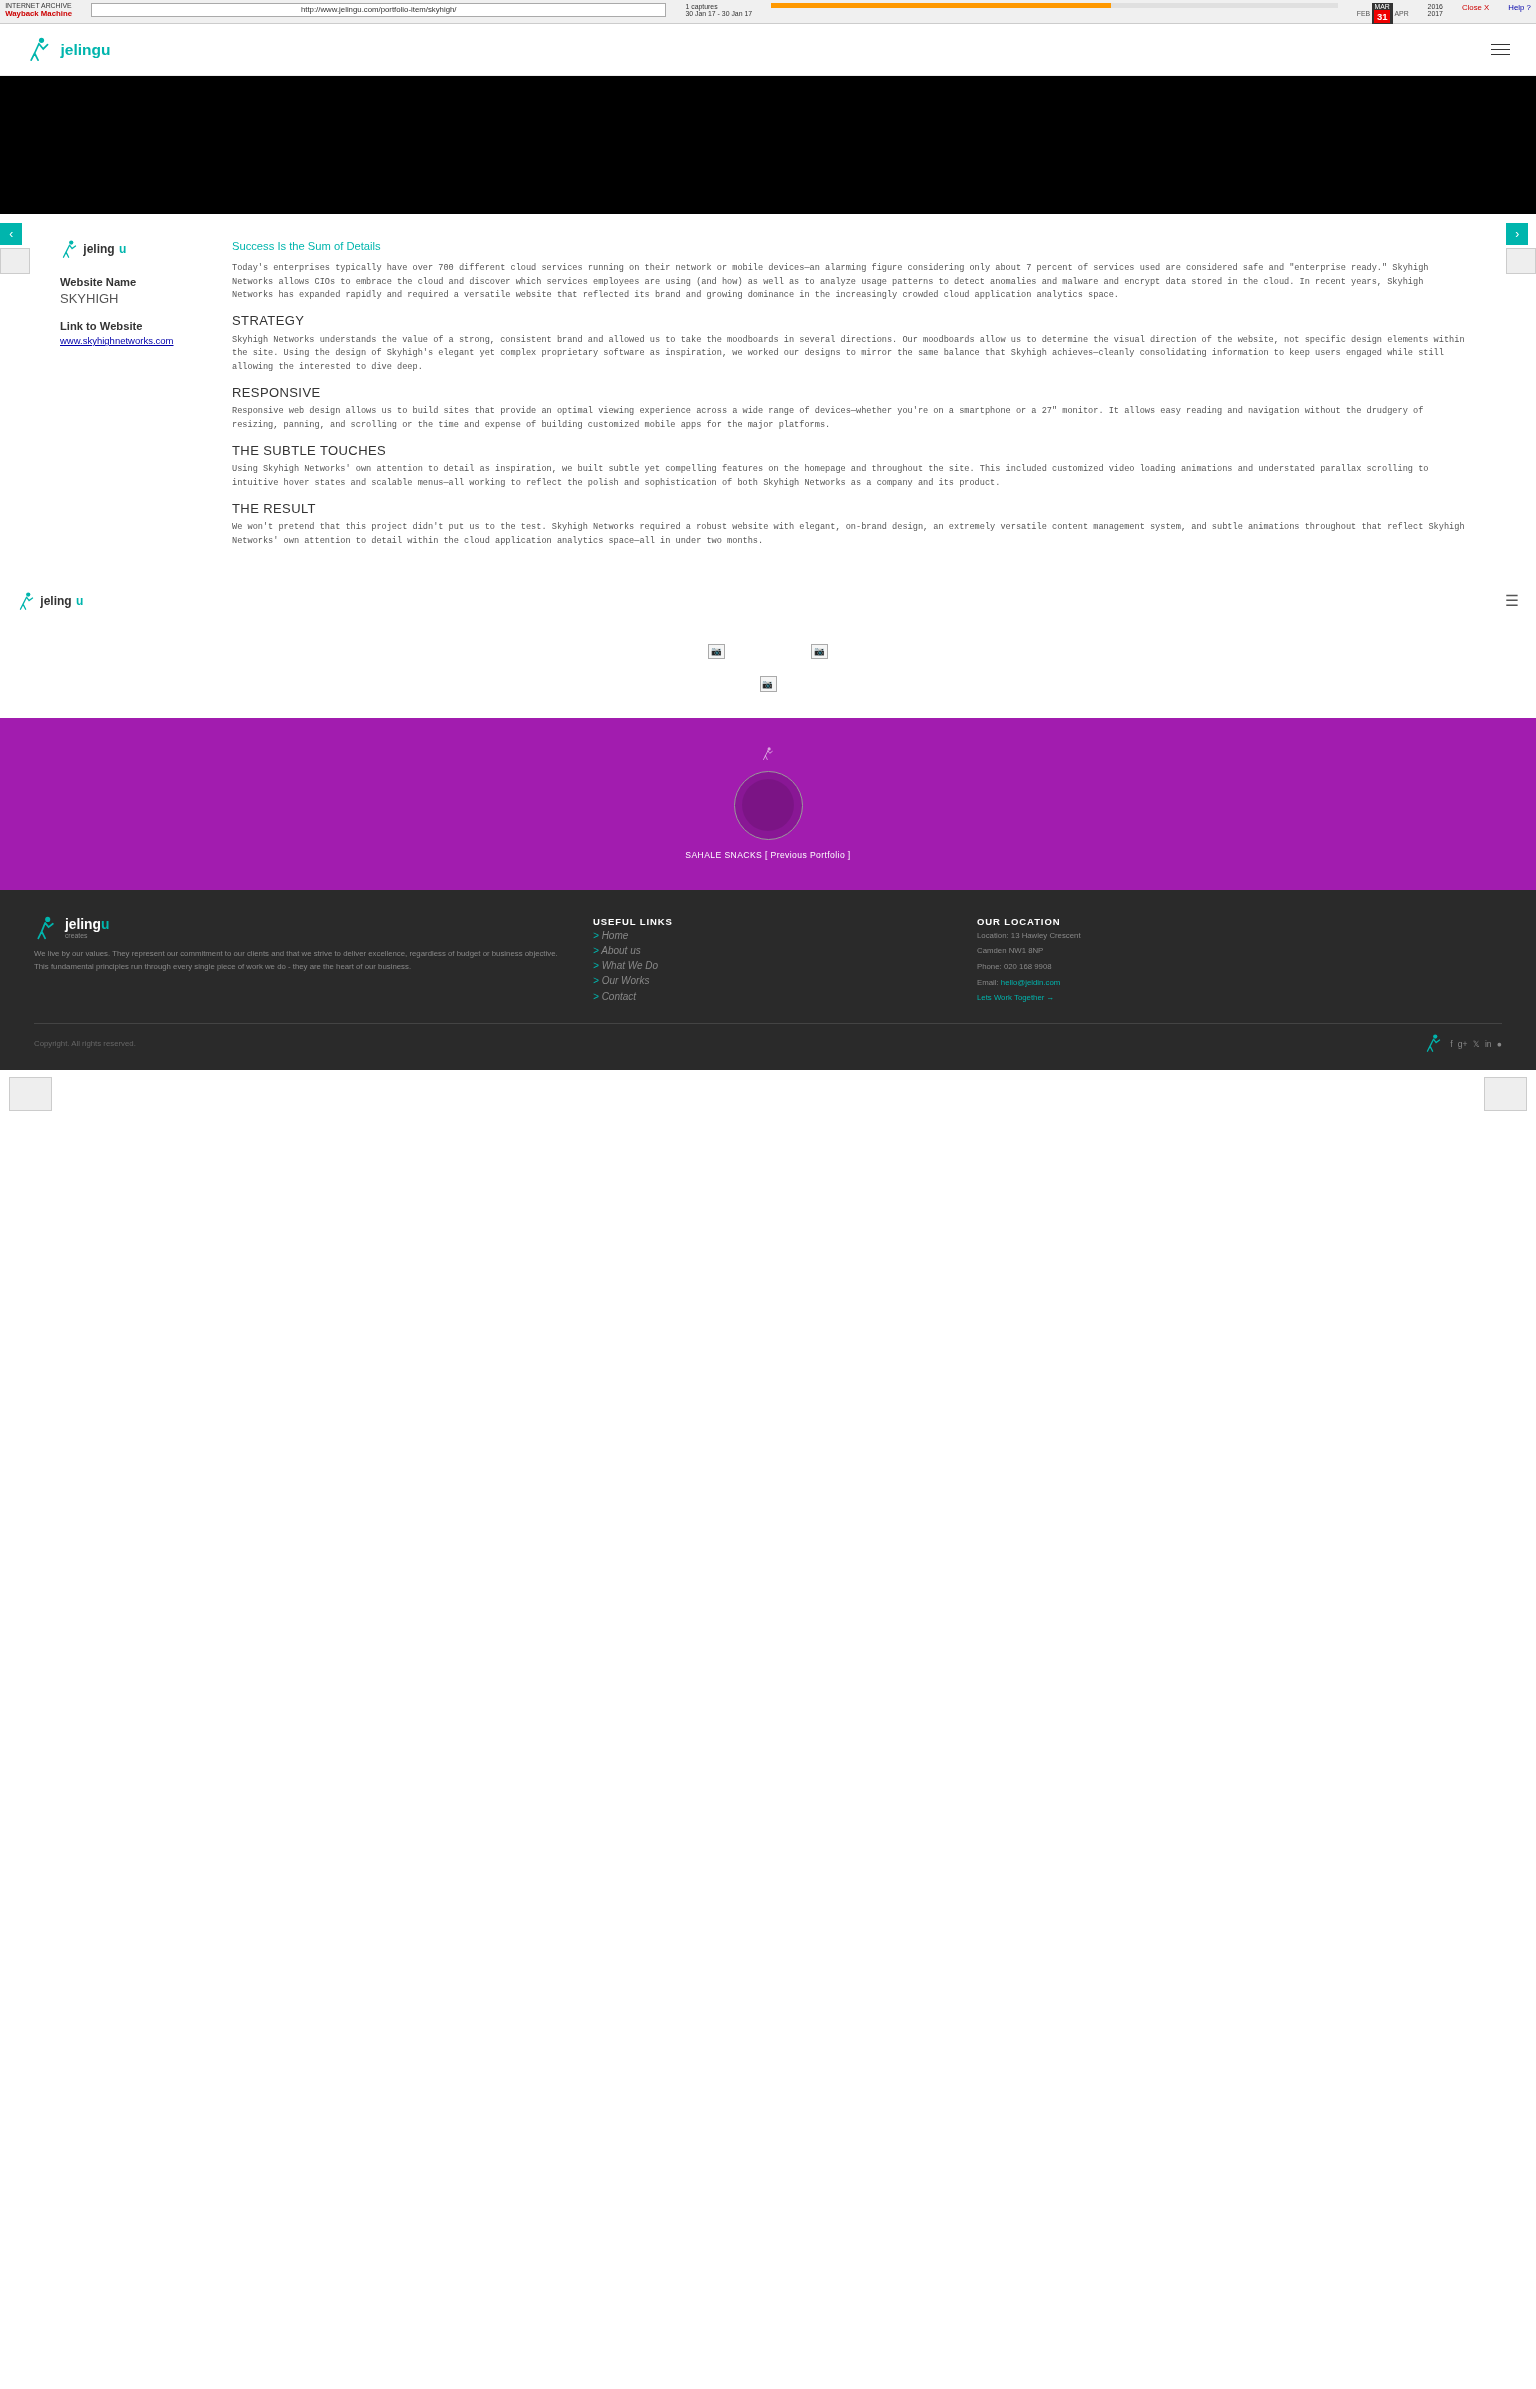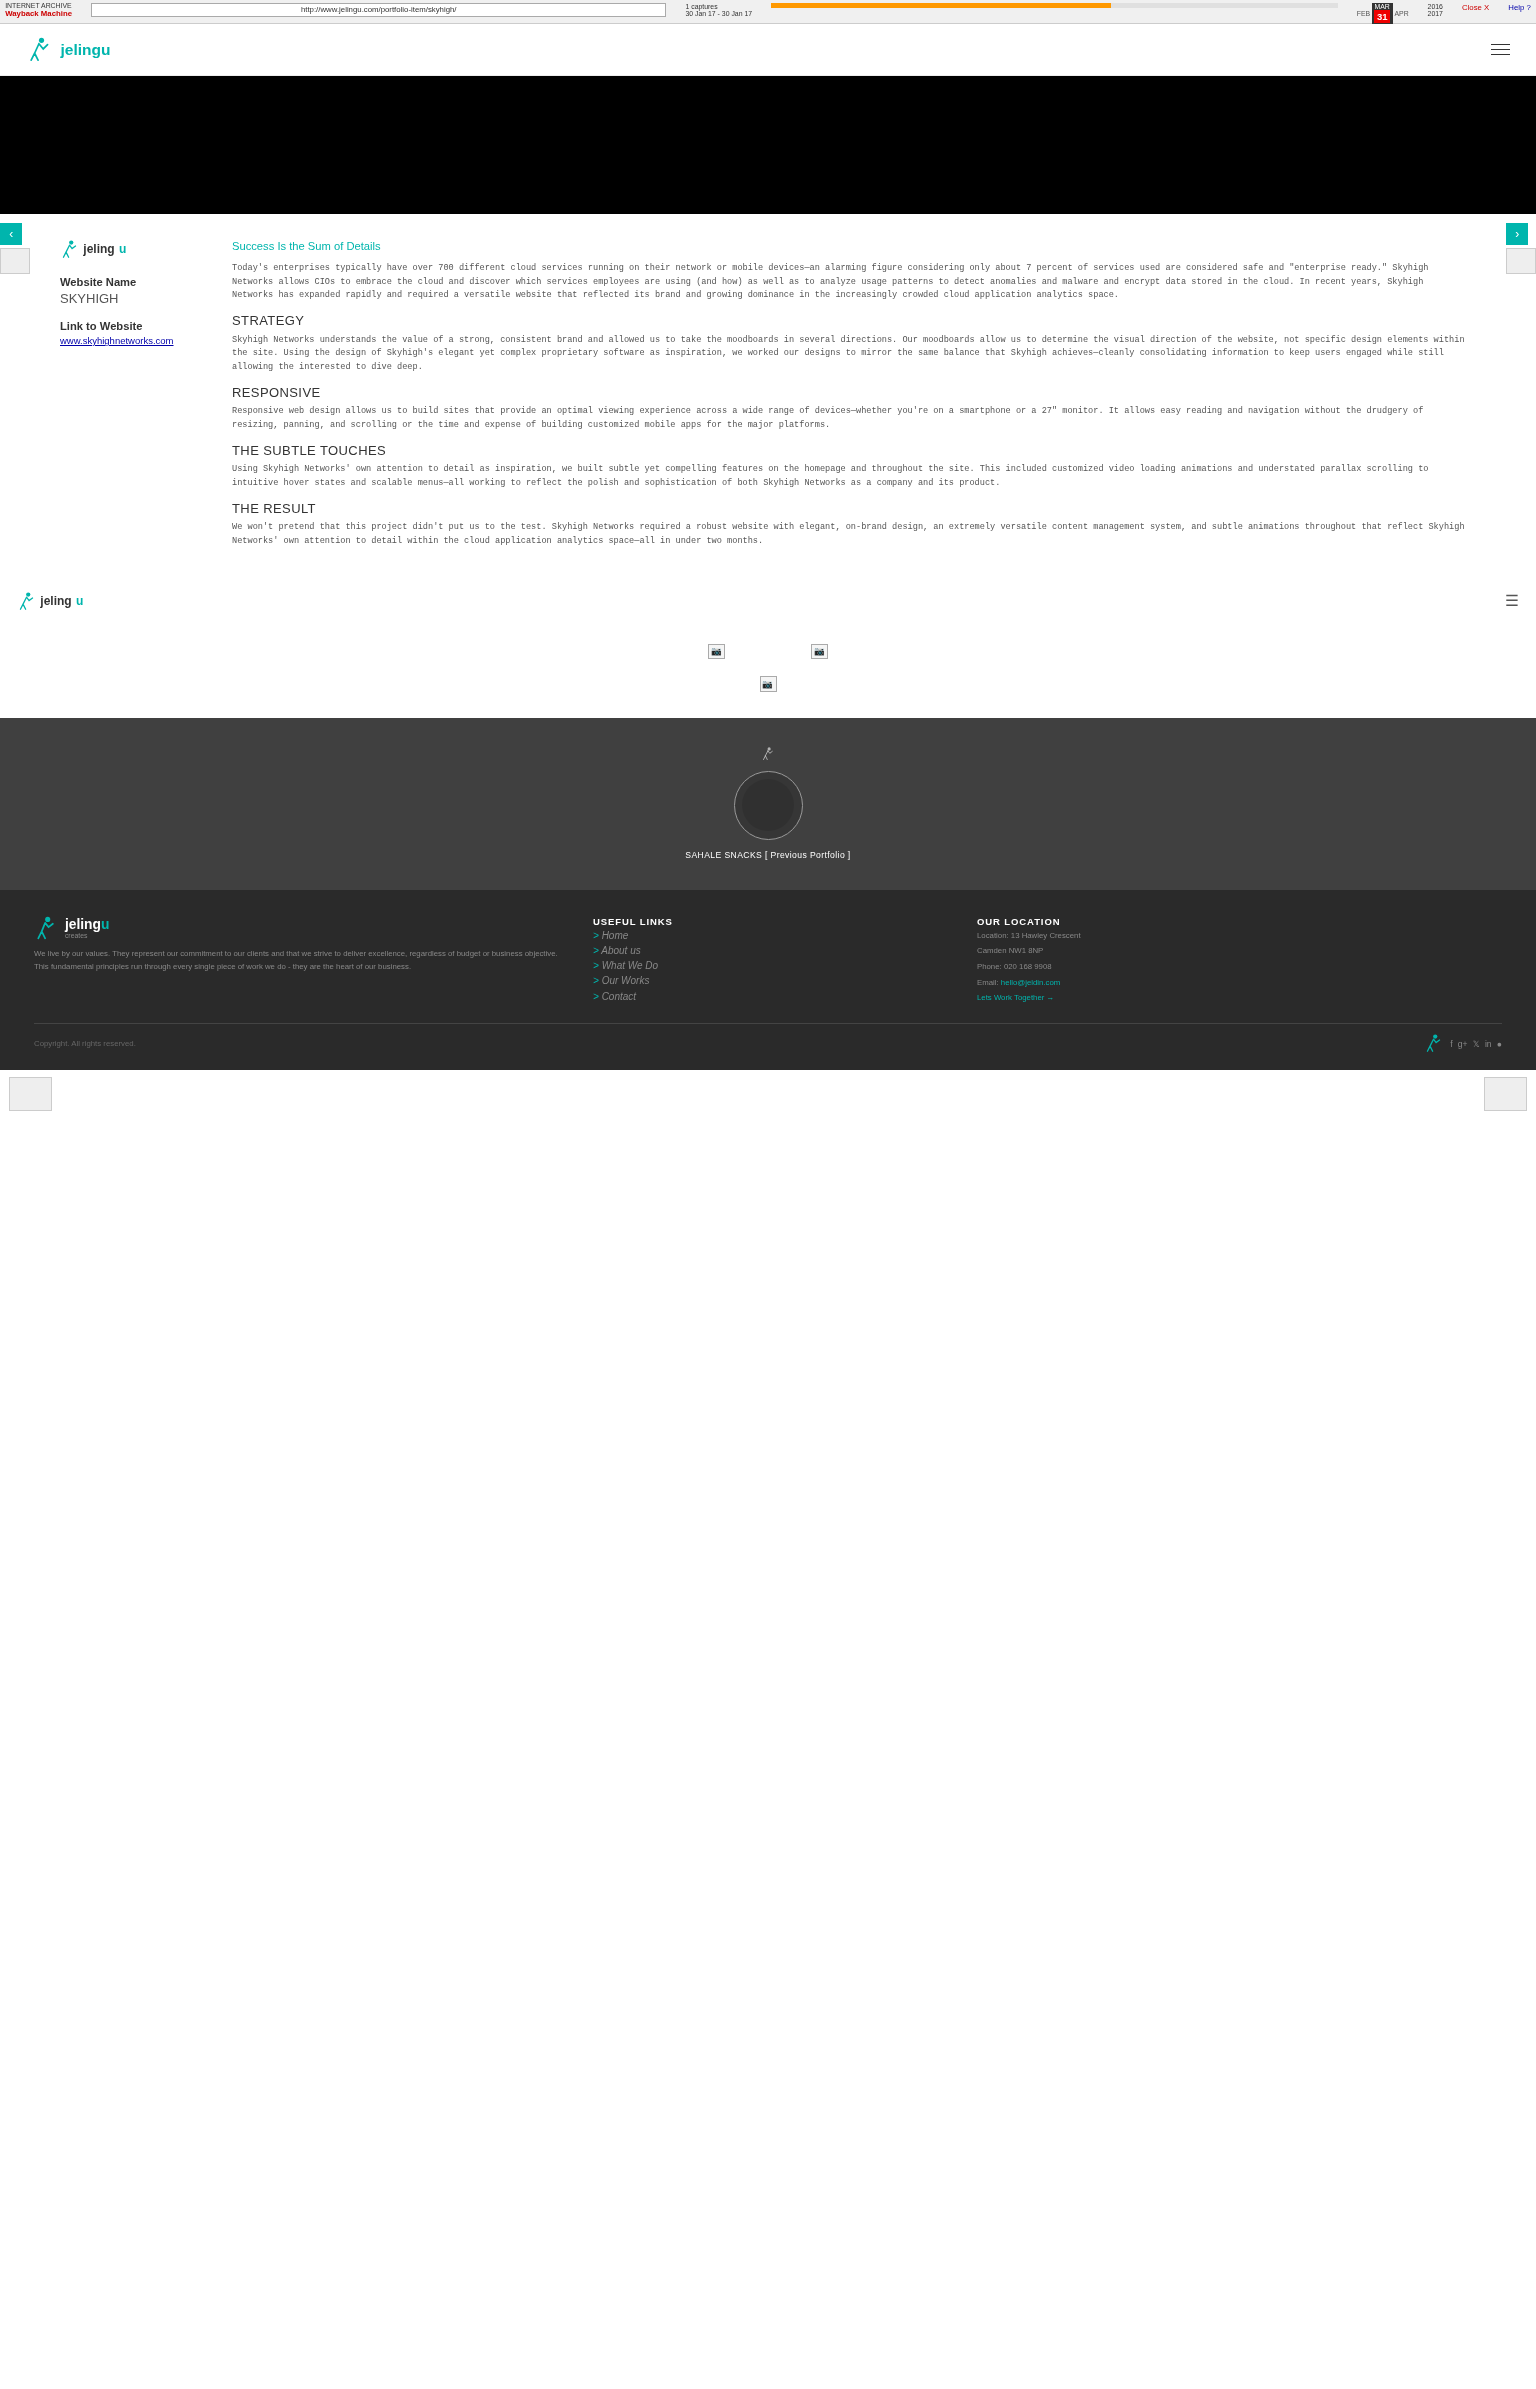--- a/index.html
+++ b/index.html
@@ -113,21 +113,21 @@
     }
     .portfolio-nav-item {
       flex: 1;
       display: flex;
       flex-direction: column;
       align-items: center;
       justify-content: center;
       gap: 10.3px;
       cursor: pointer;
     }
-    .portfolio-nav-item.prev { background: #404040; }
+    .portfolio-nav-item.prev { background: #a21caf; }
     .portfolio-nav-item.next { background: #2ec4a0; }
     .portfolio-circle {
       width: 69px;
       height: 69px;
       border-radius: 50%;
       border: 1.7px solid #999;
       background: rgba(0,0,0,0.15);
       display: flex;
       align-items: center;
       justify-content: center;

